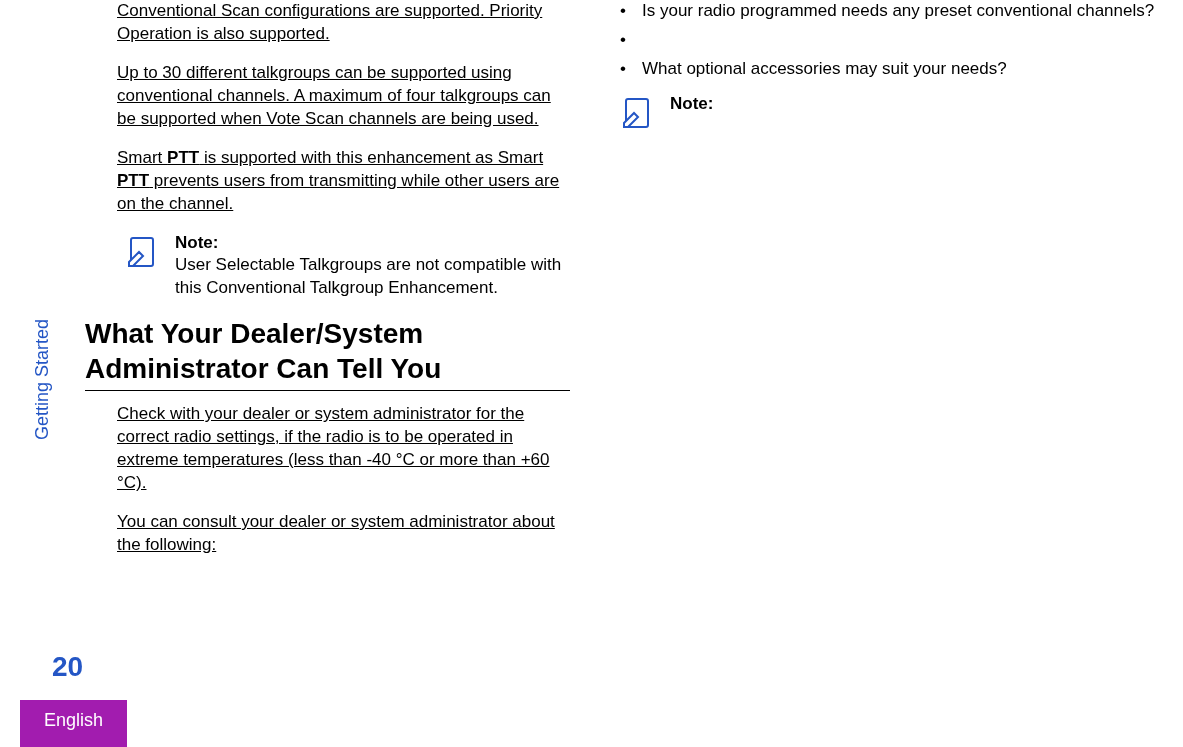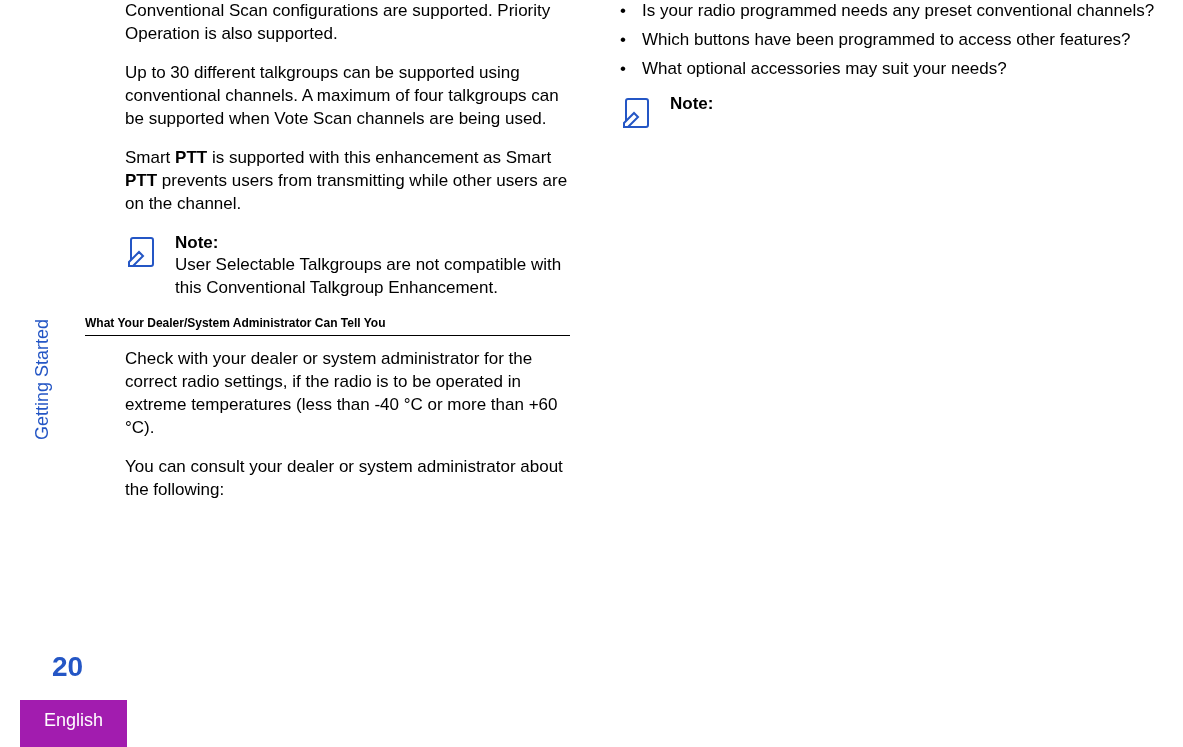--- a/index.html
+++ b/index.html
@@ -53,27 +53,28 @@
       display: flex;
       gap: 50px;
     }
     .col {
       width: 485px;
     }
     .col2 {
       width: 560px;
     }
     .body-text {
-      margin-left: 40px;
+      margin-left: 32px;
       margin-bottom: 16px;
+      text-decoration: underline;
     }
     .bold { font-weight: bold; }
     .heading {
       font-weight: bold;
-      font-size: 12px;
+      font-size: 28px;
       margin-top: 6px;
       margin-bottom: 4px;
       line-height: 1.25;
     }
     .hr {
       border: none;
       border-top: 1.5px solid #000;
       margin-bottom: 12px;
     }
     .note-block {
@@ -144,21 +145,20 @@
     </div>
 
     <div class="col2">
       <ul class="bullets">
         <li>
             <span class="bullet">•</span>
             <span>Is your radio programmed needs any preset conventional channels?</span>
           </li>
         <li>
             <span class="bullet">•</span>
-            <span>Which buttons have been programmed to access other features?</span>
           </li>
         <li>
             <span class="bullet">•</span>
             <span>What optional accessories may suit your needs?</span>
           </li>
       </ul>
 
       <div class="note-block col2-note">
         <svg class="note-icon" viewBox="0 0 36 36" fill="none" stroke="#2456c5" stroke-width="2">
           <path d="M8 4 h18 a2 2 0 0 1 2 2 v24 a2 2 0 0 1 -2 2 h-18 a2 2 0 0 1 -2 -2 v-24 a2 2 0 0 1 2 -2 z"></path>

